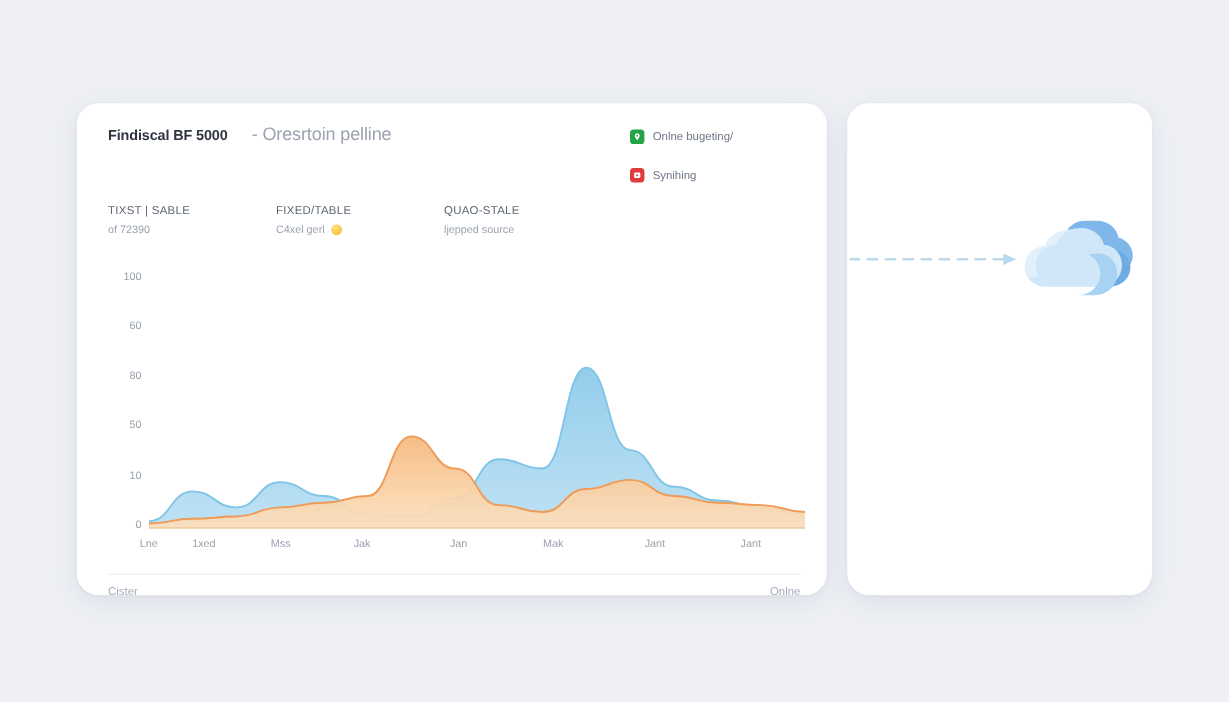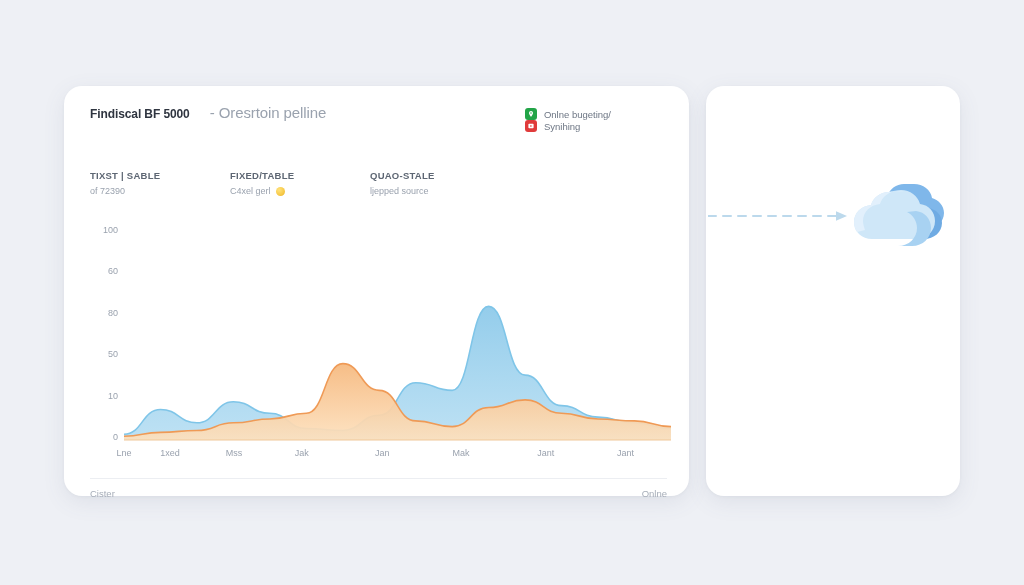--- a/index.html
+++ b/index.html
@@ -99,21 +99,21 @@
     color: #8b93a0;
   }
 
   
   .badge-stack {
     position: absolute;
     right: 78px;
     top: 22px;
     display: flex;
     flex-direction: column;
-    gap: 0;
+    gap: 20px;
   }
   .badge-row {
     display: flex;
     align-items: center;
     white-space: nowrap;
   }
   .badge-chip {
     width: 12px;
     height: 12px;
     border-radius: 3px;
@@ -138,21 +138,21 @@
     top: 84px;
     width: 420px;
     display: flex;
   }
   .col-block {
     width: 104px;
     margin-right: 64px;
   }
   .col-head {
     font-size: 9.5px;
-    font-weight: bold;
+    font-weight: normal;
     color: #5d6673;
     letter-spacing: 0.25px;
     white-space: nowrap;
   }
   .col-sub {
     margin-top: 5px;
     font-size: 9px;
     color: #9aa2ae;
     white-space: nowrap;
     display: flex;

